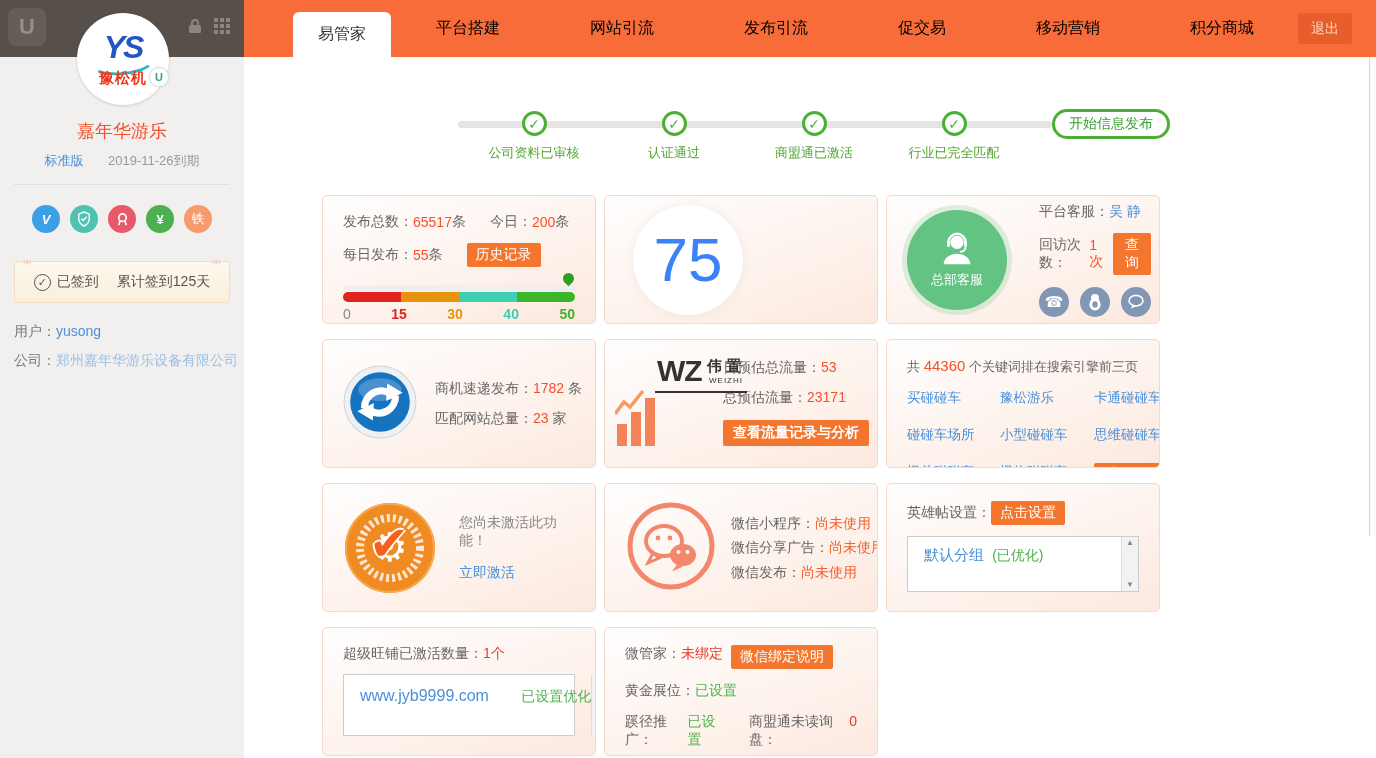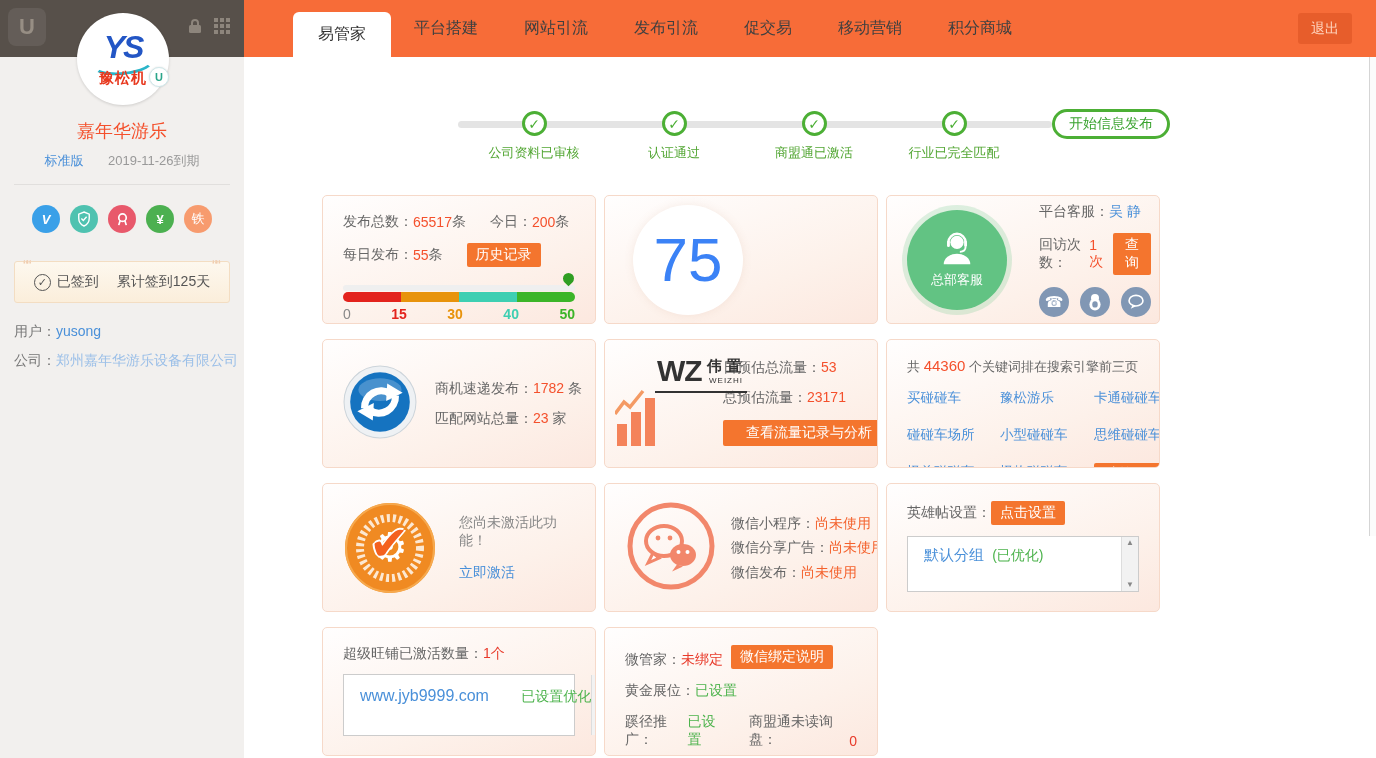--- a/index.html
+++ b/index.html
@@ -46,21 +46,21 @@
   .signin-left { display:flex; align-items:center; }
   .side-row { margin:0 0 0 14px; font-size:14px; color:#777; }
   .side-row.user { margin-top:20px; }
   .side-row.comp { margin-top:11px; }
   .link-blue { color:#4a90d9; text-decoration:none; cursor:pointer; }
   .link-lblue { color:#9bbfe8; text-decoration:none; cursor:pointer; }
 
   
   .main { position:relative; flex:1; height:536px; background:#fff; }
   .topbar { position:relative; height:57px; background:#f76c38; display:flex; align-items:stretch; padding-left:49px; }
-  .tab { display:flex; align-items:center; padding:0 23px; color:#404040; font-size:16px; cursor:pointer; }
+  .tab { display:flex; align-items:center; padding:0 45px; color:#000000; font-size:16px; cursor:pointer; }
   .tab.active { background:#fff; color:#333; margin-top:12px; border-radius:6px 6px 0 0; padding:0 25px; }
   .logout-btn { position:absolute; right:24px; top:13px; height:31px; padding:0 13px; background:#e75d2b;
                 color:#ffd6c0; font-size:14px; border:none; border-radius:3px; cursor:pointer;
                 display:flex; align-items:center; font-family:inherit; }
 
   
   .steps { position:relative; margin-left:214px; padding-top:43px; width:720px; display:flex; align-items:flex-start; }
   .steps-line { position:absolute; left:0; top:64px; width:594px; height:7px; background:#e4e4e4; border-radius:4px; }
   .step { position:relative; width:140px; display:flex; flex-direction:column; align-items:center; padding-top:11px; }
   .steps { padding-left:6px; }
@@ -120,21 +120,21 @@
   .wz-card { padding:14px 14px; }
   .wz-top { display:flex; }
   .wz-logo { position:relative; flex:0 0 118px; height:96px; }
   .wz-big { position:absolute; left:38px; top:0; font-size:30px; font-weight:bold; color:#333; letter-spacing:-1px; }
   .wz-cn { position:absolute; left:88px; top:3px; font-size:15px; font-weight:bold; color:#333; white-space:nowrap; }
   .wz-en { position:absolute; left:90px; top:22px; font-size:8px; color:#333; letter-spacing:1px; }
   .wz-underline { position:absolute; left:36px; top:37px; width:92px; height:2px; background:#333; }
   .wz-bars { position:absolute; left:-4px; bottom:0; }
   .wz-right { margin-left:-14px; padding-top:4px; white-space:nowrap; }
   .wz-line2 { margin-top:11px; }
-  .wz-btn { margin-top:13px; padding:4px 23px; }
+  .wz-btn { margin-top:13px; padding:4px 10px;font-weight:bold; }
 
   
   .kw-title { font-size:13px; color:#666; white-space:nowrap; }
   .kw-grid { margin-top:13px; display:grid; grid-template-columns:85px 86px auto; gap:19px 8px; font-size:13.5px; }
   .kw-link { color:#4a90d9; text-decoration:none; cursor:pointer; white-space:nowrap; }
   .kw-more { justify-self:start; padding:2px 8px; }
 
   
   .act-card { display:flex; align-items:center; }
   .seal { position:relative; flex:0 0 94px; width:94px; height:94px; }
@@ -151,21 +151,21 @@
 
   
   .list-box { margin-top:11px; height:56px; background:#fff; border:1px solid #ccc; display:flex; }
   .list-content { flex:1; padding:9px 0 0 16px; font-size:15px; white-space:nowrap; }
   .list-scroll { flex:0 0 17px; background:#f2f2f2; border-left:1px solid #ddd; display:flex; flex-direction:column; justify-content:space-between; align-items:center; padding:2px 0; }
   .scroll-arrow { font-size:8px; color:#888; cursor:pointer; line-height:1; }
   .box-tall { height:62px; }
   .site-status { margin-left:28px; font-size:14px; }
 
   
-  .mgj-row { font-size:14px; color:#666; display:flex; align-items:flex-end; }
+  .mgj-row { font-size:14px; color:#666; display:flex; align-items:flex-start; }
   .mgj-row + .mgj-row { margin-top:13px; }
   .red { color:#e83a2a; }
   .ml24 { margin-left:24px; }
   .ml8 { margin-left:8px; }
 
   
   .scroll-strip { position:absolute; right:0; top:57px; bottom:0; width:7px; background:#fbfbfb; border-left:1px solid #d5d5d5; }
 </style>
 </head>
 <body>

